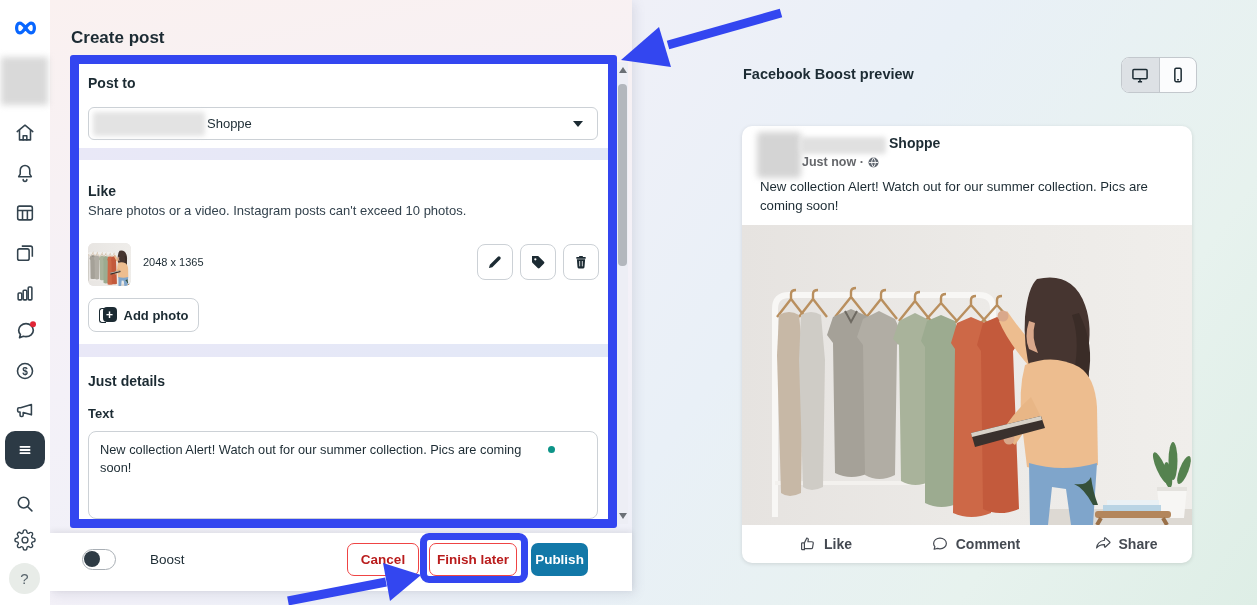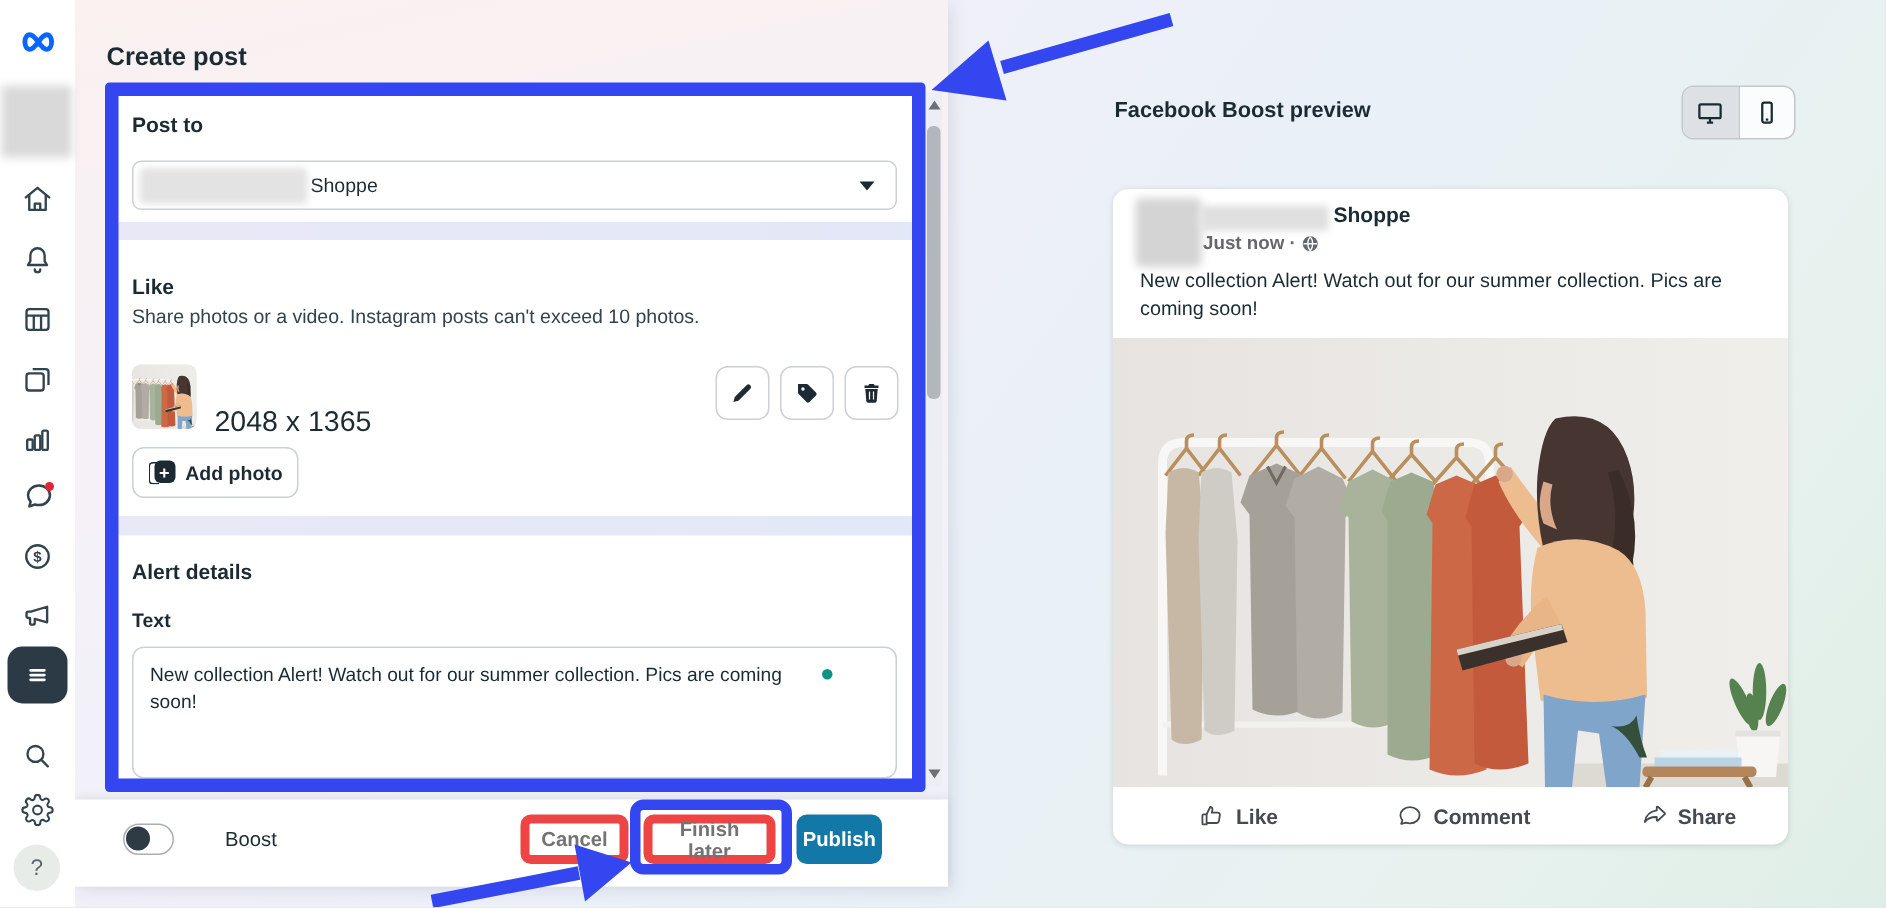--- a/index.html
+++ b/index.html
@@ -24,21 +24,21 @@
   .sec-label{position:absolute;font-size:14px;font-weight:bold;}
   .band{position:absolute;left:0;width:529px;background:linear-gradient(90deg,#e9e8f7,#e2e8f7);}
   .dropdown{position:absolute;left:9px;top:43px;width:510px;height:33px;border:1px solid #ccd1d6;border-radius:6px;
             background:#fff;display:flex;align-items:center;box-sizing:border-box;}
   .name-blur{width:112px;height:24px;margin-left:4px;background:#e3e3e3;filter:blur(2.5px);border-radius:3px;}
   .dd-text{font-size:13px;margin-left:2px;}
   .dd-chevron{position:absolute;right:14px;top:13px;width:0;height:0;border-left:5.5px solid transparent;
               border-right:5.5px solid transparent;border-top:6px solid #1c2b33;}
   .media-desc{position:absolute;left:9px;top:139px;font-size:13px;color:#33424d;}
   .thumb{position:absolute;left:9px;top:179px;width:43px;height:43px;border-radius:6px;overflow:hidden;background:#e8e5e2;}
-  .dims{position:absolute;left:64px;top:207px;font-size:19px;}
+  .dims{position:absolute;left:64px;top:192px;font-size:11px;}
   .icon-btn{position:absolute;top:180px;width:36px;height:36px;border:1px solid #ccd1d6;border-radius:8px;background:#fff;
             box-sizing:border-box;display:flex;align-items:center;justify-content:center;}
   .add-photo{position:absolute;left:9px;top:234px;width:111px;height:34px;border:1px solid #ccd1d6;border-radius:8px;
              background:#fff;box-sizing:border-box;display:flex;align-items:center;justify-content:center;gap:7px;
              font-size:13px;font-weight:bold;}
   .ap-ic{position:relative;width:18px;height:16px;}
   .ap-back{position:absolute;left:0;top:1px;width:6px;height:13px;border:1.6px solid #1c2b33;border-right:none;border-radius:3px 0 0 3px;}
   .ap-front{position:absolute;left:4px;top:0;width:14px;height:15px;background:#1c2b33;border-radius:4px;color:#fff;
             font-size:12px;font-weight:bold;display:flex;align-items:center;justify-content:center;line-height:0;}
   .textarea{position:absolute;left:9px;top:367px;width:510px;height:88px;border:1px solid #ccd1d6;border-radius:8px;
@@ -50,21 +50,21 @@
   .sb-thumb{position:absolute;left:1px;top:22px;width:9px;height:182px;background:#b3b7bd;border-radius:4px;}
   .sb-up{position:absolute;left:1.5px;top:5px;width:0;height:0;border-left:4px solid transparent;border-right:4px solid transparent;border-bottom:6px solid #6b7076;}
   .sb-down{position:absolute;left:1.5px;bottom:5px;width:0;height:0;border-left:4px solid transparent;border-right:4px solid transparent;border-top:6px solid #6b7076;}
   
   .form-footer{position:absolute;left:0;top:533px;width:582px;height:58px;background:#fff;box-shadow:0 -2px 6px rgba(0,0,0,.08);}
   .toggle{position:absolute;left:32px;top:16px;width:34px;height:21px;border:1.5px solid #a9afb5;border-radius:12px;background:#fff;box-sizing:border-box;}
   .knob{position:absolute;left:1px;top:1px;width:16px;height:16px;border-radius:50%;background:#2e3b45;}
   .boost-lb{position:absolute;left:60px;top:19px;font-size:13.5px;margin-left:40px;}
   .btn{position:absolute;top:10px;height:33px;border-radius:7px;font-size:13.5px;font-weight:bold;
        display:flex;align-items:center;justify-content:center;box-sizing:border-box;}
-  .btn.ghost{background:#fff;border:6px solid #ef4444;color:#737373;}
+  .btn.ghost{background:#fff;border:1px solid #ef4444;color:#b91c1c;}
   .btn.primary{background:#1278a8;color:#fff;border:none;}
   
   .preview-title{position:absolute;left:743px;top:66px;font-size:14.5px;font-weight:bold;z-index:2;}
   .device-toggle{position:absolute;left:1121px;top:57px;width:76px;height:36px;border:1px solid #c3c8cd;border-radius:8px;
                  background:#fbfcfd;overflow:hidden;display:flex;z-index:2;box-sizing:border-box;}
   .dev-half{width:50%;display:flex;align-items:center;justify-content:center;}
   .dev-half.sel{background:#dde1e5;}
   .dev-half+.dev-half{border-left:1px solid #c3c8cd;}
   .preview-card{position:absolute;left:742px;top:126px;width:450px;height:437px;background:#fff;border-radius:10px;
                 box-shadow:0 1px 4px rgba(0,0,0,.12);z-index:2;}
@@ -273,21 +273,21 @@
       <div class="add-photo">
         <span class="ap-ic">
           <span class="ap-back"></span>
           <span class="ap-front">+</span>
         </span>
         <span>Add photo</span>
       </div>
 
       <div class="band" style="top:280px;height:13px"></div>
 
-      <div class="sec-label" style="left:9px;top:309px">Alert details</div>
+      <div class="sec-label" style="left:9px;top:309px">Just details</div>
       <div class="sec-label" style="left:9px;top:342px;font-size:13px">Text</div>
 
       <div class="textarea">
         <div class="tv">New collection Alert! Watch out for our summer collection. Pics are coming soon!</div>
         <span class="teal-dot"></span>
       </div>
     </div>
 
     <div class="sb-track">
       <span class="sb-up"></span>

